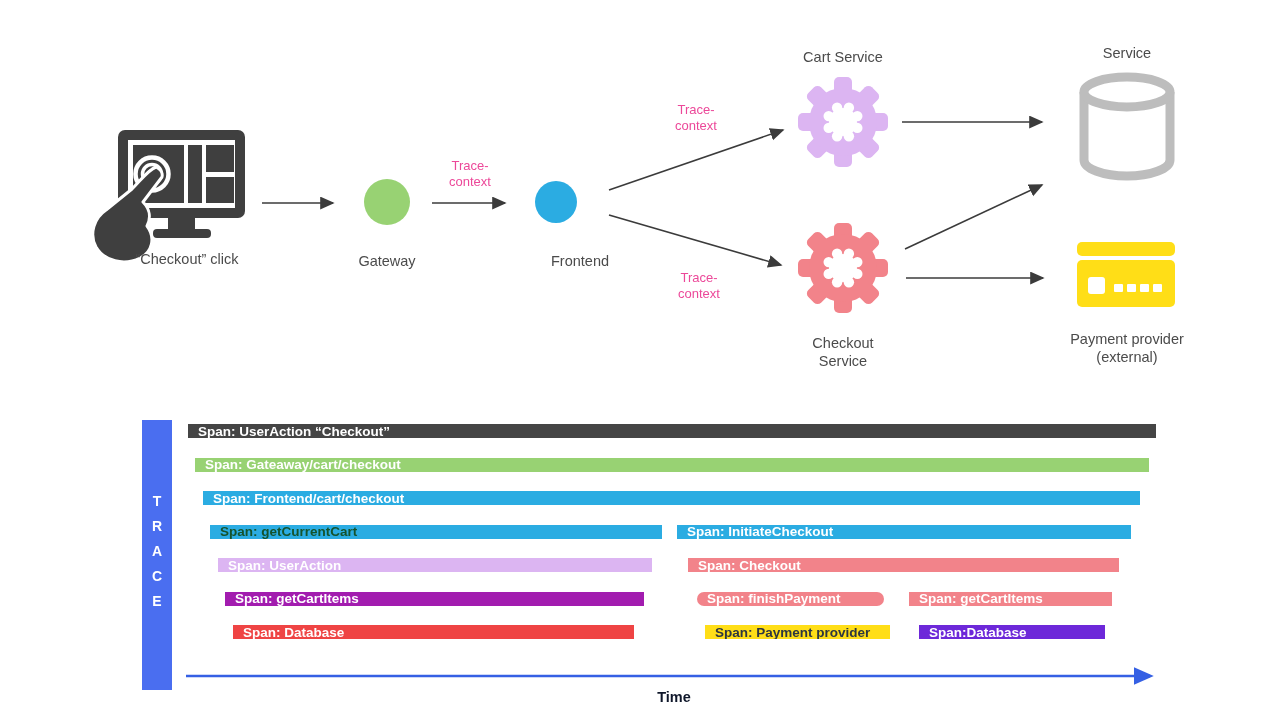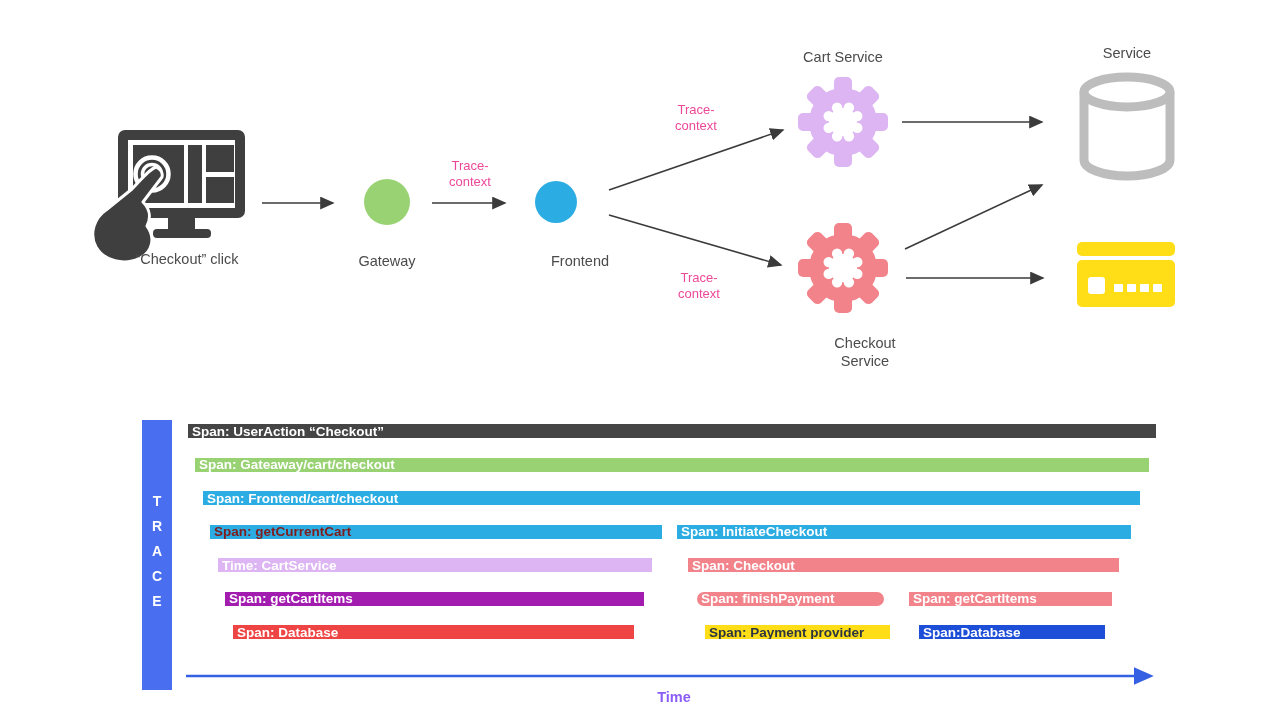--- a/index.html
+++ b/index.html
@@ -9,21 +9,21 @@
   }
   #diagram-svg { position:absolute; left:0; top:0; }
   .lbl {
     position:absolute; transform:translateX(-50%);
     color:#4B4B4B; font-size:14.5px; line-height:18px;
     text-align:center; white-space:nowrap;
   }
   .lbl-small { font-size:13px; line-height:16px; color:#ec4899; }
   .span-bar {
     position:absolute; height:14px; display:flex; align-items:center;
-    padding-left:4px; box-sizing:border-box;
+    padding-left:10px; box-sizing:border-box;
     font-size:13.5px; font-weight:700; white-space:nowrap; overflow:hidden;
   }
   #trace-bar {
     position:absolute; left:142px; top:420px; width:30px; height:270px;
     display:flex; align-items:center; justify-content:center;
   }
   #trace-bar span {
     writing-mode:vertical-lr; text-orientation:upright;
     color:#ffffff; font-weight:700; font-size:14px; letter-spacing:9px;
   }
@@ -114,25 +114,29 @@
       <line x1="902" y1="122" x2="1042" y2="122" marker-end="url(#ah)"></line>
       <line x1="905" y1="249" x2="1042" y2="185" marker-end="url(#ah)"></line>
       <line x1="906" y1="278" x2="1043" y2="278" marker-end="url(#ah)"></line>
     </g>
   </svg>
 
   <div class="lbl" style="left:187px; top:250px;">“Checkout” click</div>
   <div class="lbl" style="left:387px; top:252px;">Gateway</div>
   <div class="lbl" style="left:556px; top:252px;margin-left:24px;">Frontend</div>
   <div class="lbl" style="left:843px; top:48px;">Cart Service</div>
-  <div class="lbl" style="left:865px; top:334px;">
+  <div class="lbl" style="left:843px; top:334px;">
     <div>Checkout</div>
     <div>Service</div>
   </div>
   <div class="lbl" style="left:1127px; top:44px;">Service</div>
+  <div class="lbl" style="left:1127px; top:330px;">
+    <div>Payment provider</div>
+    <div>(external)</div>
+  </div>
 
   <div class="lbl lbl-small" style="left:470px; top:158px;">
     <div>Trace-</div>
     <div>context</div>
   </div>
   <div class="lbl lbl-small" style="left:696px; top:102px;">
     <div>Trace-</div>
     <div>context</div>
   </div>
   <div class="lbl lbl-small" style="left:699px; top:270px;">
@@ -141,30 +145,30 @@
   </div>
 
   <div id="trace-bar" style="background: rgb(74, 110, 240);">
     <span>TRACE</span>
   </div>
 
   <div id="spans">
       <div class="span-bar" style="left: 188px; width: 968px; top: 424px; background: rgb(69, 69, 69); color: rgb(255, 255, 255);">Span: UserAction “Checkout”</div>
       <div class="span-bar" style="left: 195px; width: 954px; top: 457.5px; background: rgb(152, 210, 115); color: rgb(255, 255, 255);">Span: Gateaway/cart/checkout</div>
       <div class="span-bar" style="left: 203px; width: 937px; top: 491px; background: rgb(43, 172, 226); color: rgb(255, 255, 255);">Span: Frontend/cart/checkout</div>
-      <div class="span-bar" style="left: 210px; width: 452px; top: 524.5px; background: rgb(43, 172, 226); color: #7f1d1d;">Span: getCurrentCart</div>
+      <div class="span-bar" style="left: 210px; width: 452px; top: 524.5px; background: rgb(43, 172, 226); color: #14532d;">Span: getCurrentCart</div>
       <div class="span-bar" style="left: 677px; width: 454px; top: 524.5px; background: rgb(43, 172, 226); color: rgb(255, 255, 255);">Span: InitiateCheckout</div>
-      <div class="span-bar" style="left: 218px; width: 434px; top: 558px; background: rgb(220, 181, 242); color: rgb(255, 255, 255);">Time: CartService</div>
+      <div class="span-bar" style="left: 218px; width: 434px; top: 558px; background: rgb(220, 181, 242); color: rgb(255, 255, 255);">Span: UserAction</div>
       <div class="span-bar" style="left: 688px; width: 431px; top: 558px; background: rgb(242, 131, 138); color: rgb(255, 255, 255);">Span: Checkout</div>
       <div class="span-bar" style="left: 225px; width: 419px; top: 591.5px; background: #a21caf; color: rgb(255, 255, 255);">Span: getCartItems</div>
       <div class="span-bar" style="left: 697px; width: 187px; top: 591.5px; background: rgb(242, 131, 138); color: rgb(255, 255, 255); border-radius: 7px;">Span: finishPayment</div>
       <div class="span-bar" style="left: 909px; width: 203px; top: 591.5px; background: rgb(242, 131, 138); color: rgb(255, 255, 255);">Span: getCartItems</div>
       <div class="span-bar" style="left: 233px; width: 401px; top: 625px; background: #ef4444; color: rgb(255, 255, 255);">Span: Database</div>
       <div class="span-bar" style="left: 705px; width: 185px; top: 625px; background: rgb(255, 222, 23); color: rgb(45, 54, 64);">Span: Payment provider</div>
-      <div class="span-bar" style="left: 919px; width: 186px; top: 625px; background: #1d4ed8; color: rgb(255, 255, 255);">Span:Database</div>
+      <div class="span-bar" style="left: 919px; width: 186px; top: 625px; background: #6d28d9; color: rgb(255, 255, 255);">Span:Database</div>
     </div>
 
   <svg width="1280" height="40" style="position:absolute; left:0; top:660px;">
     <line x1="186" y1="16" x2="1150" y2="16" stroke="#3560E4" stroke-width="2.5" marker-end="url(#ahb)"></line>
   </svg>
-  <div id="time-label" style="color: #8b5cf6; text-align: right;">Time</div>
+  <div id="time-label" style="color: #0f172a; text-align: right;">Time</div>
 
 </div>
 
 </body></html>

